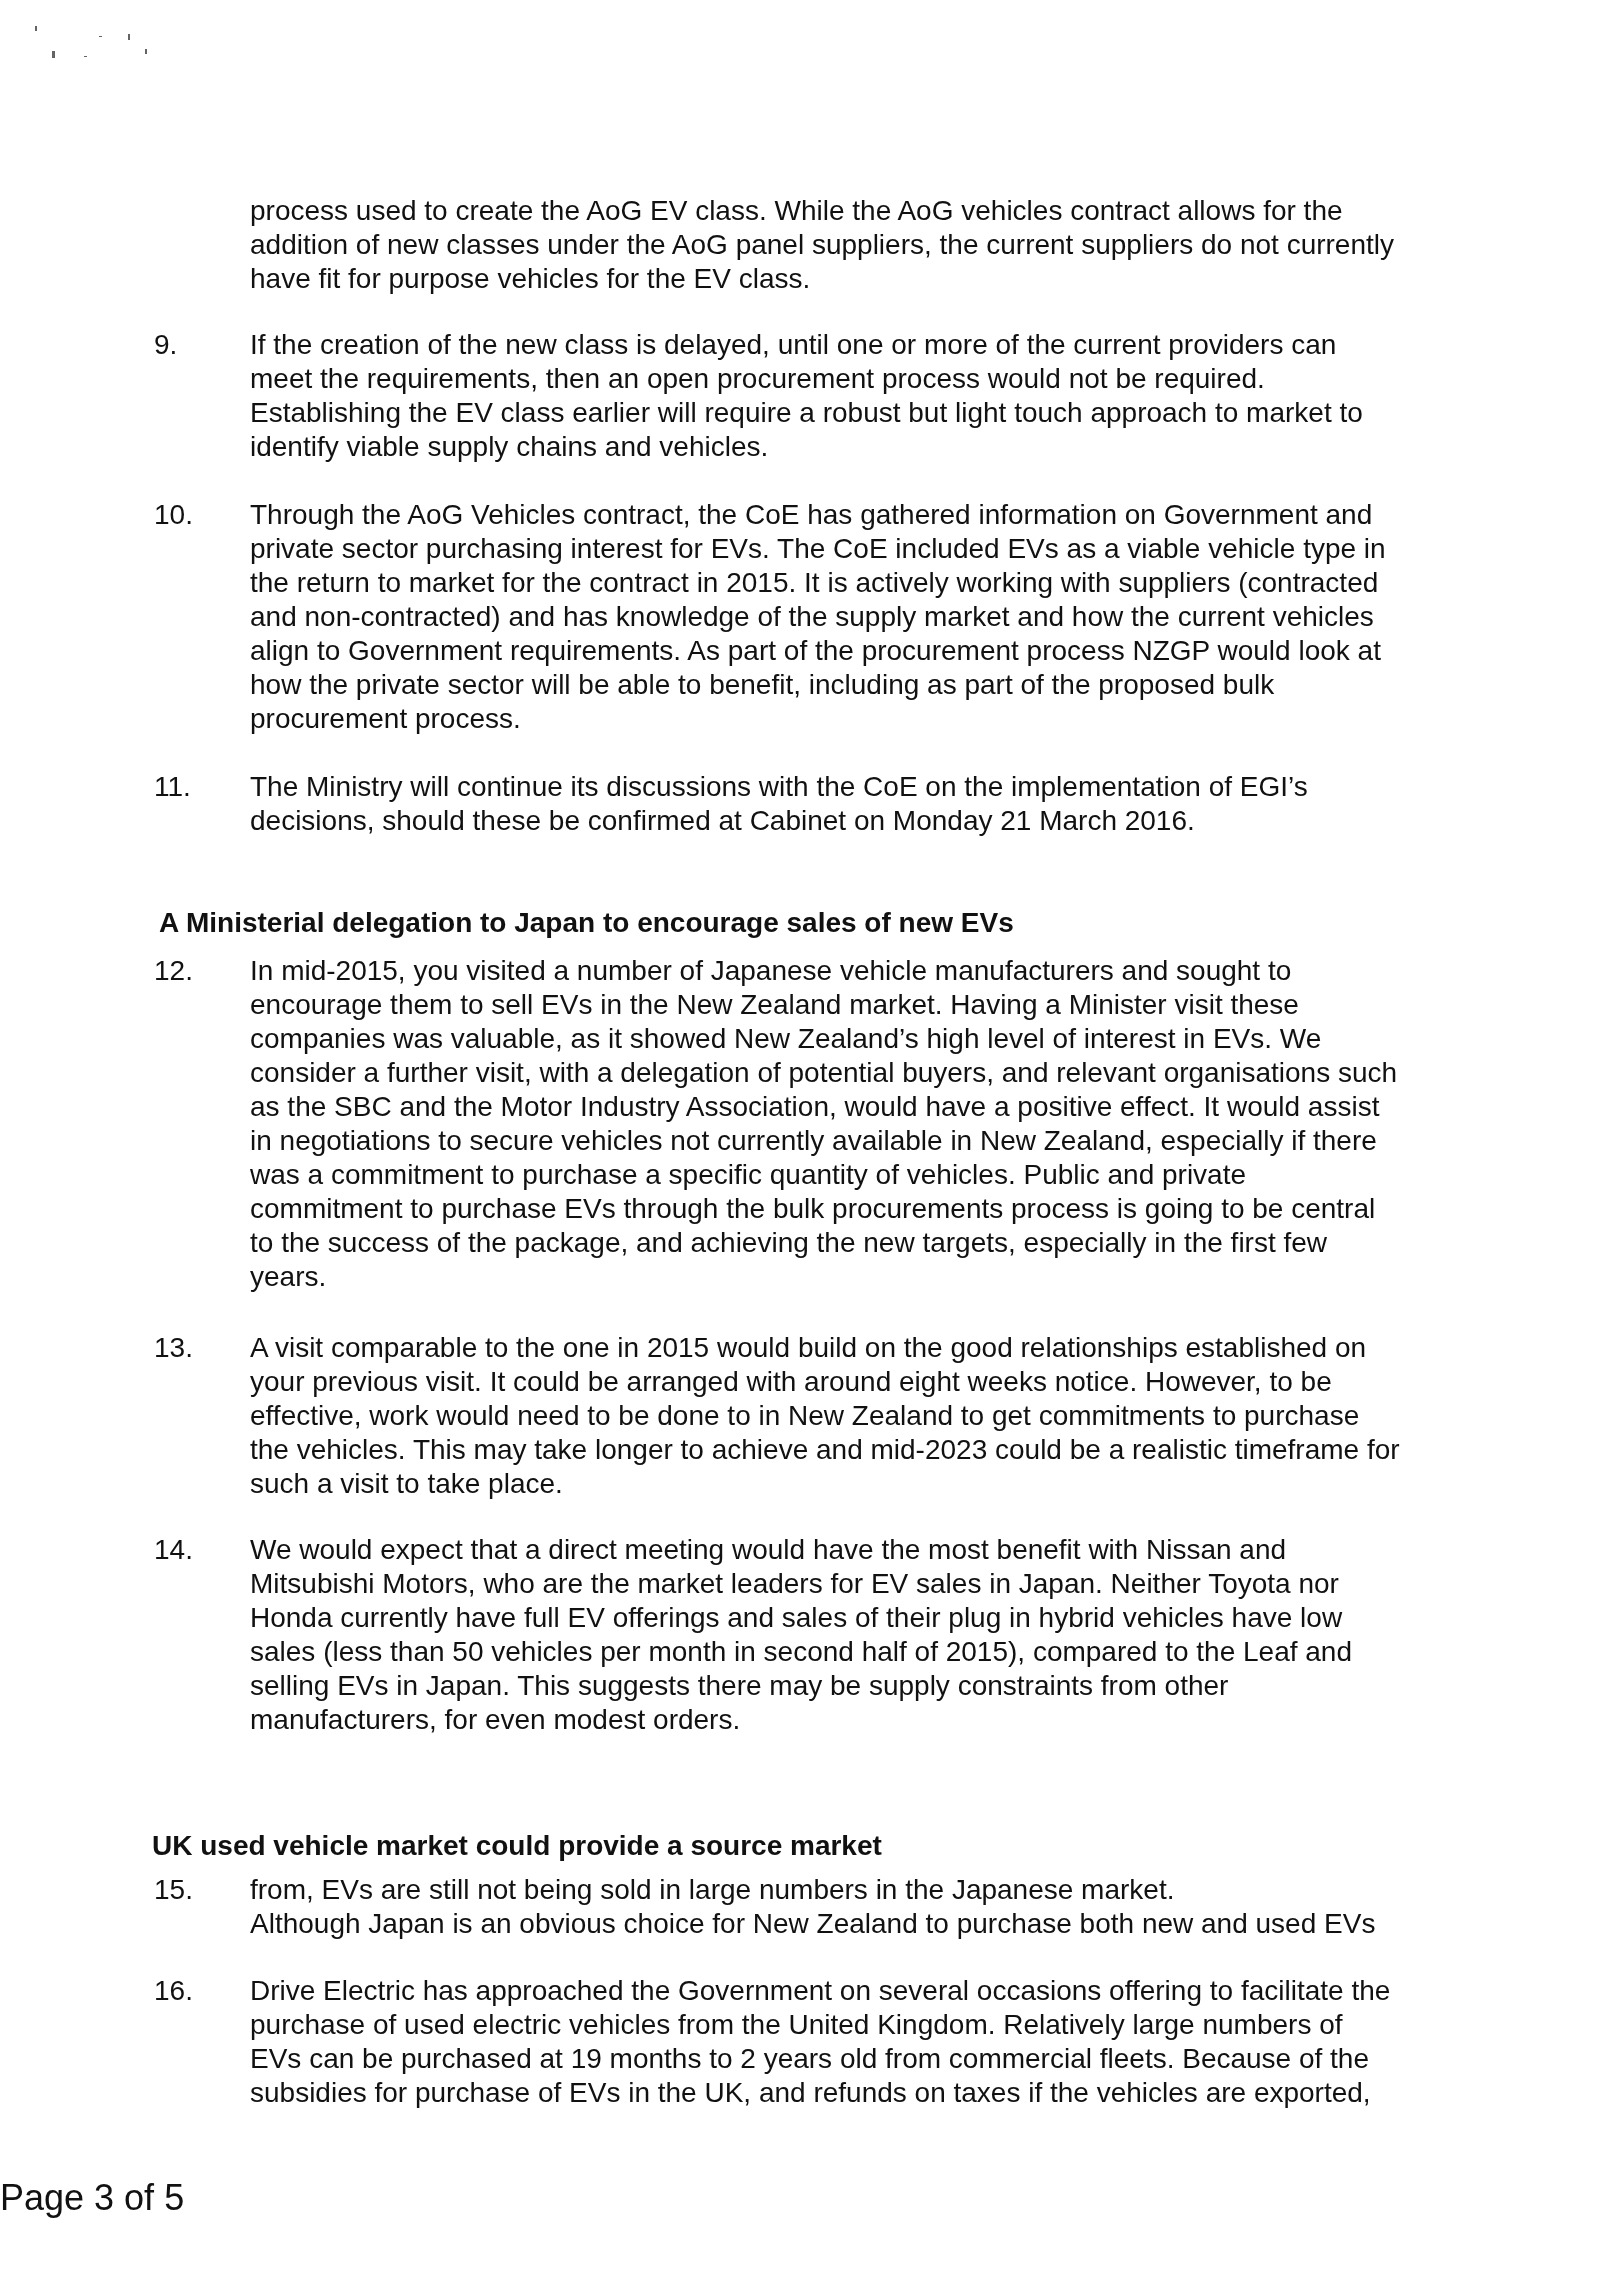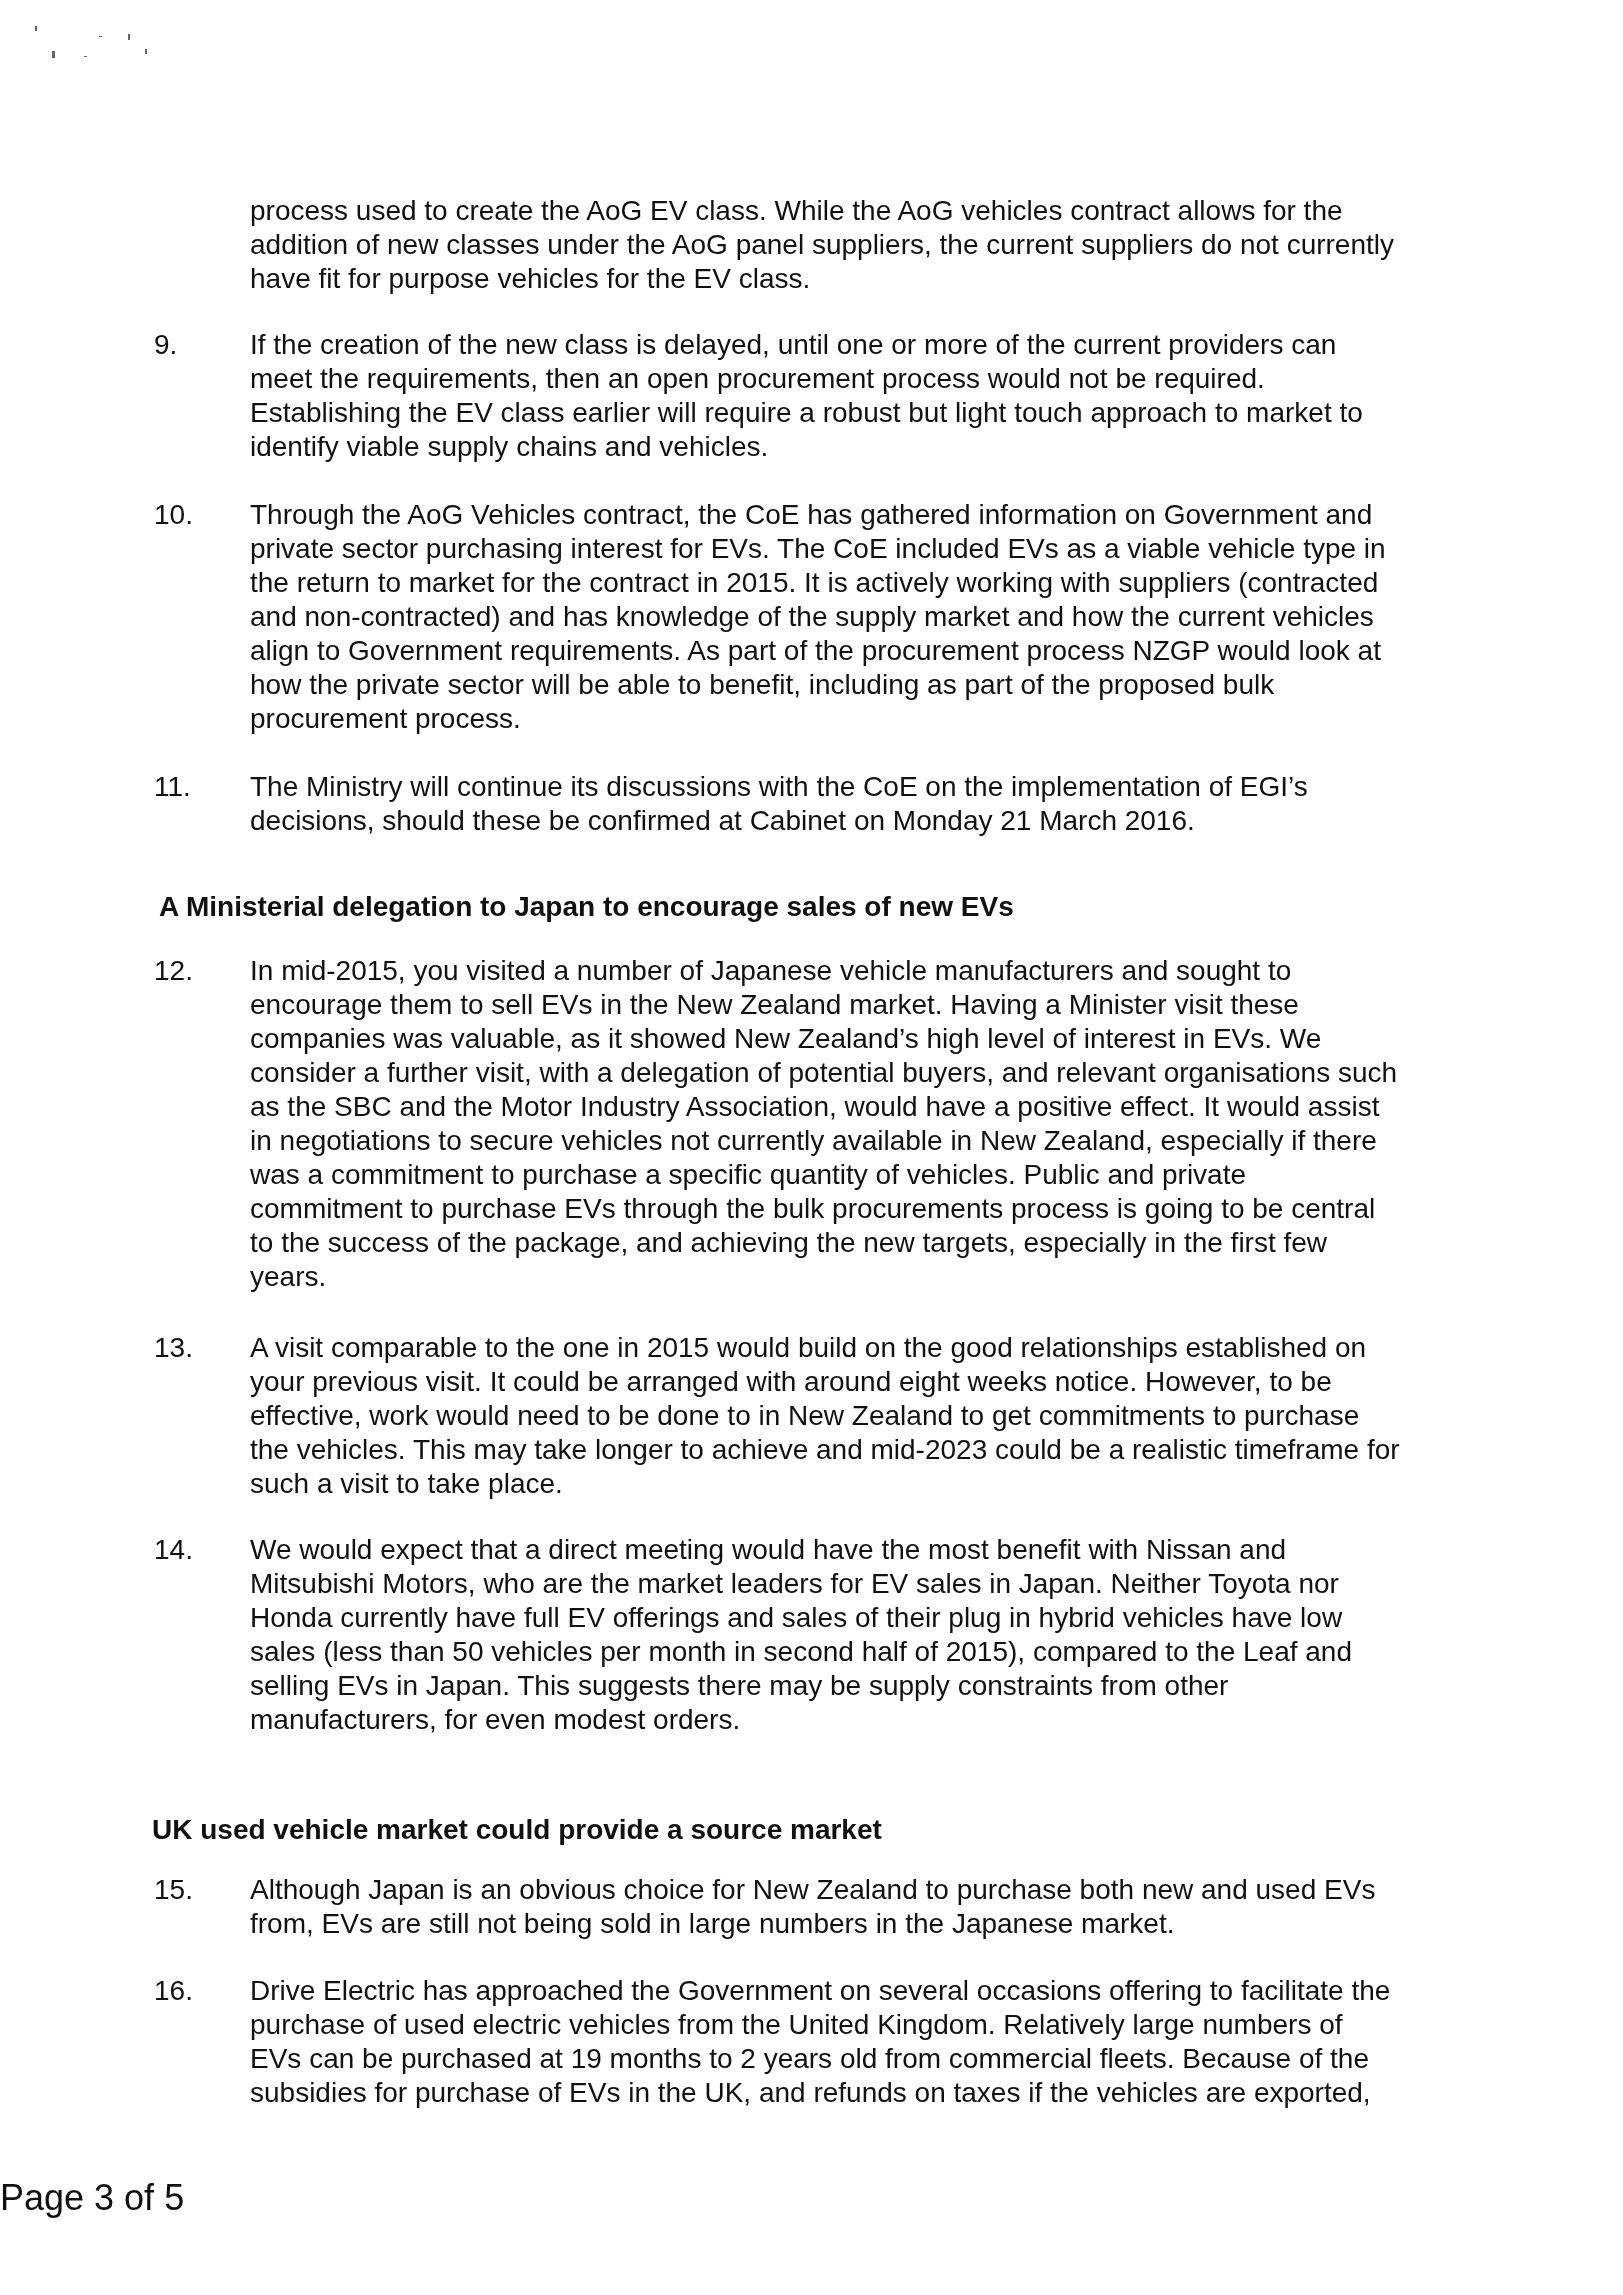--- a/index.html
+++ b/index.html
@@ -60,20 +60,21 @@
       position: absolute;
       left: 96px;
       top: 0;
       width: 1258px;
     }
     .heading {
       position: absolute;
       font-weight: bold;
       font-size: 28px;
       line-height: 34px;
+      margin-top: 16px;
     }
     .footer {
       position: absolute;
       top: 2173px;
       left: 0;
       width: 1623px;
       text-align: left;
       font-size: 36px;
       line-height: 34px;
       margin-top: 8px;
@@ -170,22 +171,22 @@
       <span class="line">selling EVs in Japan.  This suggests there may be supply constraints from other</span>
       <span class="line">manufacturers, for even modest orders.</span>
     </div>
   </div>
 
   <div class="heading" style="top:1813px;left:152px;">UK used vehicle market could provide a source market</div>
 
   <div class="para body-text" style="top:1873px;">
     <span class="num">15.</span>
     <div class="txt">
+      <span class="line">from, EVs are still not being sold in large numbers in the Japanese market.</span>
       <span class="line">Although Japan is an obvious choice for New Zealand to purchase both new and used EVs</span>
-      <span class="line">from, EVs are still not being sold in large numbers in the Japanese market.</span>
     </div>
   </div>
 
   <div class="para body-text" style="top:1974px;">
     <span class="num">16.</span>
     <div class="txt">
       <span class="line">Drive Electric has approached the Government on several occasions offering to facilitate the</span>
       <span class="line">purchase of used electric vehicles from the United Kingdom. Relatively large numbers of</span>
       <span class="line">EVs can be purchased at 19 months to 2 years old from commercial fleets. Because of the</span>
       <span class="line">subsidies for purchase of EVs in the UK, and refunds on taxes if the vehicles are exported,</span>

